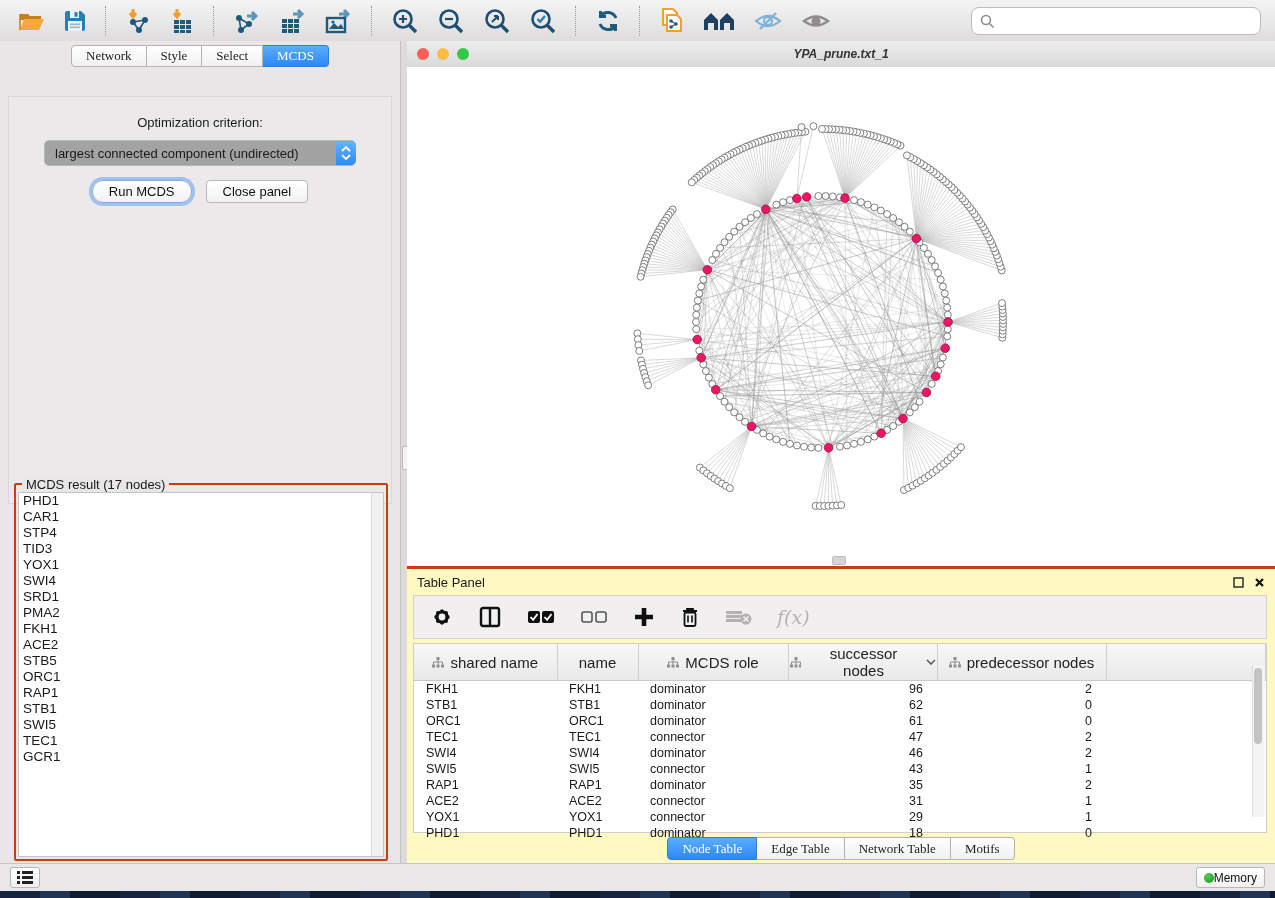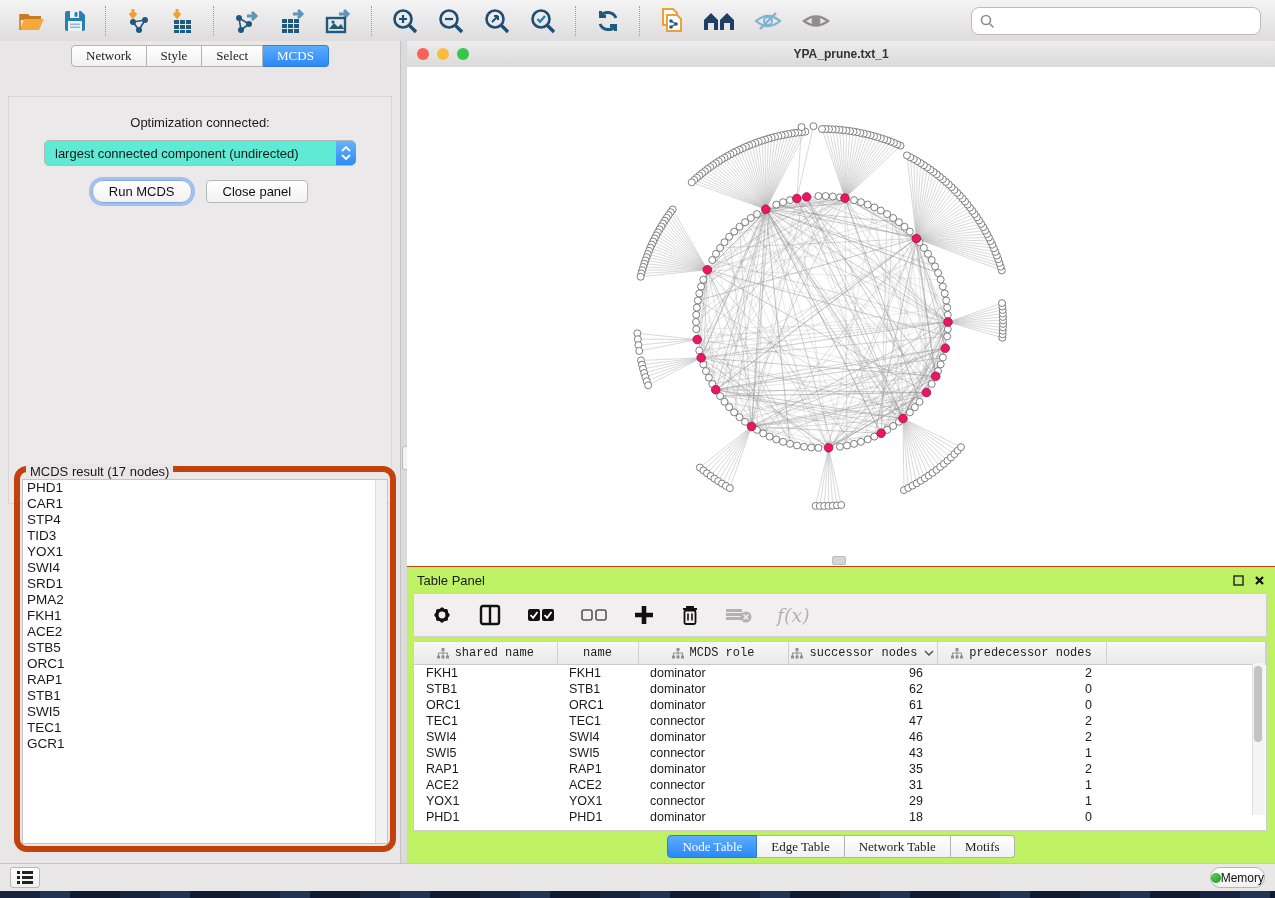--- a/index.html
+++ b/index.html
@@ -28,76 +28,76 @@
   .win-btn{background:none;border:none;padding:0;cursor:pointer;display:flex;}
   #cp-tabs{display:flex;justify-content:center;margin-top:4px;}
   .seg{height:20px;line-height:20px;padding:0 14px;font-size:13px;background:linear-gradient(#ffffff,#f1f1f1);
     border:1px solid #b3b1b1;border-left:none;cursor:pointer;color:#222;font-family:Liberation Serif, serif;}
   .seg:first-child{border-left:1px solid #b3b1b1;border-radius:4px 0 0 4px;}
   .seg:last-child{border-radius:0 4px 4px 0;}
   .seg.active{background:linear-gradient(#5cadfc,#2b88f8);color:#fff;border-color:#2f7fd6;}
   #cp-content{position:absolute;left:8px;top:55px;width:382px;height:406px;
     background:#ebe9e9;border:1px solid #d8d6d6;}
   #opt-label{text-align:center;margin-top:18px;font-size:13px;}
-  #opt-select{position:relative;margin:10px auto 0;width:310px;height:24px;background:#5eead4;
+  #opt-select{position:relative;margin:10px auto 0;width:310px;height:24px;background:#a3a3a3;
     border:1px solid #b8b6b6;border-radius:5px;cursor:pointer;display:flex;align-items:center;}
   #opt-select .val{flex:1;font-size:13px;padding-left:10px;white-space:nowrap;}
   #opt-spinner{width:20px;height:24px;margin-right:-1px;border-radius:0 5px 5px 0;
     background:linear-gradient(#66b2fd,#2e8af8);display:flex;flex-direction:column;
     align-items:center;justify-content:center;gap:2px;}
   #btn-row{display:flex;justify-content:center;gap:14px;margin-top:14px;}
   .btn{height:23px;padding:0 16px;font-size:13px;background:linear-gradient(#ffffff,#f2f2f2);
     border:1px solid #b8b6b6;border-radius:4px;cursor:pointer;color:#111;}
   .btn.focused{box-shadow:0 0 0 3px rgba(110,165,245,.6);border-color:#86a9d8;border-radius:11px;}
-  #result-box{position:absolute;left:14px;top:425px;width:370px;height:374px;
-    border:6px solid #c2410c;border-radius:13px;}
+  #result-box{position:absolute;left:14px;top:442px;width:370px;height:374px;
+    border:2px solid #c2410c;border-radius:2px;}
   #result-legend{position:absolute;top:-8px;left:6px;background:#e8e6e6;padding:0 4px;font-size:13px;}
   #result-list{position:absolute;left:2px;top:7px;right:2px;bottom:2px;background:#fff;
     border:1px solid #c6c4c4;overflow:hidden;}
   #result-scroll{position:absolute;right:0;top:0;width:11px;height:100%;background:#f1f1f1;border-left:1px solid #dcdcdc;}
   .list-item{font-size:13.5px;line-height:16px;padding-left:4px;}
   
   #v-split{position:absolute;left:400px;top:41px;width:7px;height:822px;background:#dcdada;border-left:1px solid #c3c1c1;border-right:1px solid #c3c1c1;}
   #v-split .grip{position:absolute;top:405px;left:1px;width:4px;height:22px;background:#f4f2f2;border:1px solid #bbb;border-radius:2px;}
   
   #network-pane{position:absolute;left:407px;top:41px;width:868px;height:525px;background:#fff;}
   #net-titlebar{height:26px;background:linear-gradient(#ececec,#dadada);border-bottom:1px solid #bab8b8;
     display:flex;align-items:center;padding:0 10px;position:relative;}
   .tl{width:12px;height:12px;border-radius:50%;border:none;padding:0;margin-right:8px;cursor:pointer;}
-  #net-title{position:absolute;left:0;right:0;text-align:center;font-size:12px;font-weight:bold;color:#333;pointer-events:none;}
+  #net-title{position:absolute;left:0;right:0;text-align:center;font-size:12px;font-weight:bold;color:#333;pointer-events:none;font-style:italic;}
   #net-canvas{position:absolute;left:0;top:26px;width:868px;height:499px;background:#fff;}
   #h-split-grip{position:absolute;left:425px;bottom:1px;width:12px;height:7px;background:#d6d4d4;border:1px solid #bdbdbd;border-radius:2px;}
   
-  #table-panel{position:absolute;left:407px;top:566px;width:868px;height:297px;background:#bef264;border-top:1px solid #c2410c;}
+  #table-panel{position:absolute;left:407px;top:566px;width:868px;height:297px;background:#fef9c3;border-top:3px solid #c2410c;}
   #tp-toolbar{position:absolute;left:6px;top:26px;width:854px;height:44px;background:#f1efef;
     border:1px solid #d2d0d0;display:flex;align-items:center;gap:23px;padding-left:16px;box-sizing:border-box;}
   #tp-toolbar button{background:none;border:none;padding:2px;cursor:pointer;display:flex;align-items:center;}
   #fx-label{font-family:"DejaVu Serif",serif;font-style:italic;font-size:19px;color:#b3b1b1;}
   #ntable-wrap{position:absolute;left:6px;top:74px;width:854px;height:190px;background:#fff;border:1px solid #cfcdcd;box-sizing:border-box;}
   table.ntable{border-collapse:collapse;width:100%;table-layout:fixed;}
   .ntable th{height:20px;background:linear-gradient(#f7f7f7,#e9e9e9);border-right:1px solid #d0d0d0;
-    border-bottom:1px solid #c9c9c9;font-size:12px;font-weight:normal;color:#222;font-family:Liberation Mono, monospace;}
+    border-bottom:1px solid #c9c9c9;font-size:15px;font-weight:normal;color:#222;}
   .ntable th .hd{display:flex;align-items:center;justify-content:center;gap:6px;}
   .ntable td{font-size:12.5px;height:16px;padding:0 4px 0 12px;white-space:nowrap;overflow:hidden;}
   .ntable td.num{text-align:right;padding-right:14px;}
   .ntable col:nth-child(1){width:143px;}
   .ntable col:nth-child(2){width:81px;}
   .ntable col:nth-child(3){width:150px;}
   .ntable col:nth-child(4){width:149px;}
   .ntable col:nth-child(5){width:169px;}
   #ntable-scroll{position:absolute;right:1px;top:21px;width:12px;height:152px;background:#f4f4f4;border-left:1px solid #dedede;}
   #ntable-thumb{position:absolute;left:1px;top:3px;width:8px;height:76px;background:#c3c3c3;border-radius:4px;}
   #tp-tabs{position:absolute;left:0;right:0;top:268px;display:flex;justify-content:center;}
   #tp-tabs .seg{height:21px;line-height:21px;}
   
   #status-bar{position:absolute;left:0;top:863px;width:1275px;height:27px;background:#e9e7e7;border-top:1px solid #c6c4c4;}
   #list-btn{position:absolute;left:10px;top:3px;width:30px;height:21px;background:linear-gradient(#fff,#f0f0f0);
     border:1px solid #b8b6b6;border-radius:3px;cursor:pointer;display:flex;align-items:center;justify-content:center;}
-  #memory-btn{position:absolute;right:10px;top:3px;height:21px;padding:0 0;background:linear-gradient(#fff,#f0f0f0);
-    border:1px solid #b8b6b6;border-radius:10px;cursor:pointer;font-size:12px;display:flex;align-items:center;color:#111;}
+  #memory-btn{position:absolute;right:10px;top:3px;height:21px;padding:0 7px;background:linear-gradient(#fff,#f0f0f0);
+    border:1px solid #b8b6b6;border-radius:3px;cursor:pointer;font-size:12px;display:flex;align-items:center;color:#111;}
   #memory-dot{width:10px;height:10px;border-radius:50%;background:radial-gradient(circle at 35% 30%,#4ed24e,#1d8f1d);}
 </style>
 </head>
 <body>
 
 <div id="screen">
   <div id="desktop-left"></div>
   <div id="desktop-bottom"></div>
 
   <div id="toolbar">
@@ -268,21 +268,21 @@
   </div>
 
   <div id="control-panel">
     <div id="cp-tabs">
         <span class="seg">Network</span>
         <span class="seg">Style</span>
         <span class="seg">Select</span>
         <span class="seg active">MCDS</span>
       </div>
     <div id="cp-content">
-      <div id="opt-label">Optimization connected:</div>
+      <div id="opt-label">Optimization criterion:</div>
       <div id="opt-select">
         <span class="val">largest connected component (undirected)</span>
         <span id="opt-spinner">
           <svg width="10" height="6" viewBox="0 0 10 6">
               <path d="M1 5 L5 1 L9 5" fill="none" stroke="#fff" stroke-width="1.8"></path>
             </svg>
           <svg width="10" height="6" viewBox="0 0 10 6">
               <path d="M1 1 L5 5 L9 1" fill="none" stroke="#fff" stroke-width="1.8"></path>
             </svg>
         </span>

